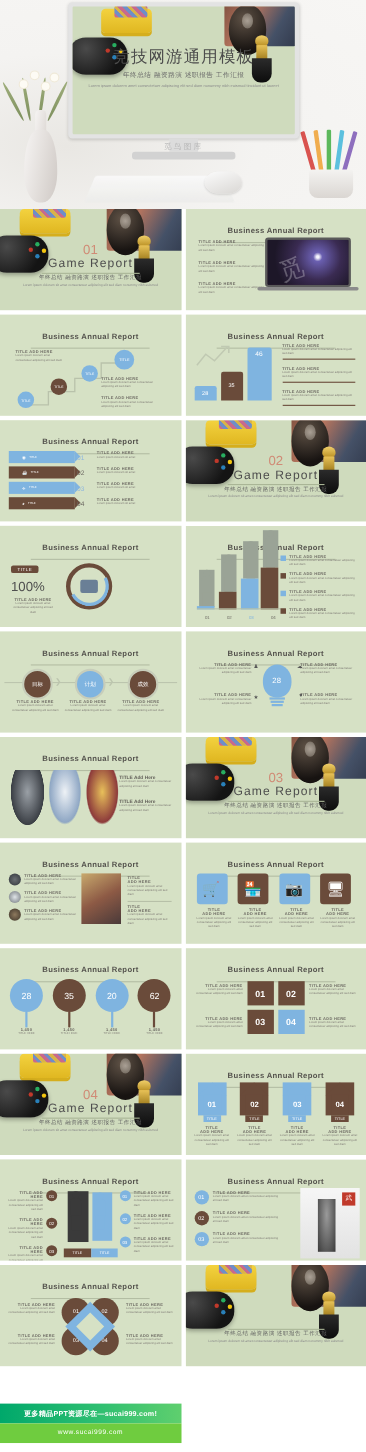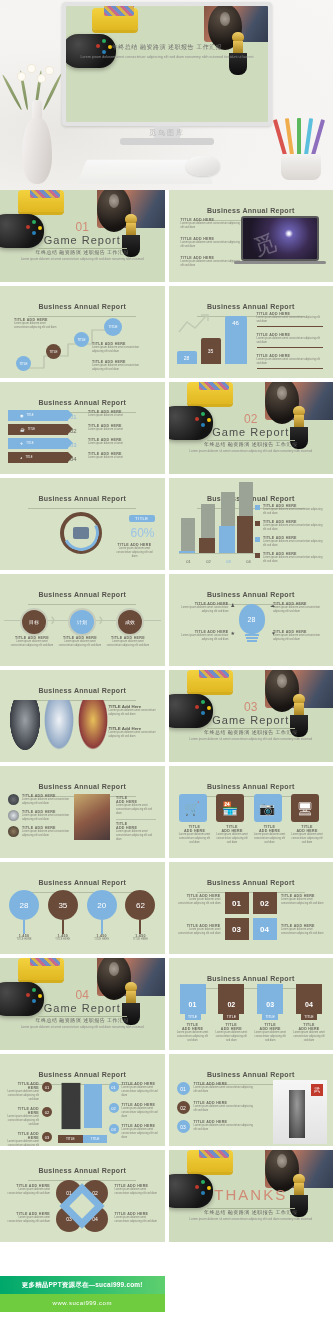--- a/index.html
+++ b/index.html
@@ -169,20 +169,21 @@
             <i style="left:40px;top:16px;background:#2980b9"></i>
             <i style="left:40px;top:5px;background:#27ae60"></i>
             <i style="left:46px;top:11px;background:#f1c40f"></i>
           </div>
           <div class="prop-figure">
             <div class="fig-head"></div>
               <div class="fig-body"></div>
               <div class="fig-skirt"></div>
           </div>
           <div class="ttl-wrap">
+            <div class="ttl-main">竞技网游通用模板</div>
             <div class="ttl-sub">年终总结 融资路演 述职报告 工作汇报</div>
             <div class="ttl-en">Lorem ipsum dolorem amet consectetuer adipiscing elit sed diam nonummy nibh euismod tincidunt ut laoreet</div>
           </div>
         </div>
       </div>
       <div class="stand-neck"></div>
       <div class="stand-base"></div>
       <div class="wm-hero">觅鸟图库</div>
     </div>
   </div>
@@ -394,30 +395,30 @@
       </div>
     </div>
 
     <div class="row">
 
       <div class="slide">
         <div class="hdr">
           <b>Business Annual Report</b>
           <span class="ln"></span>
         </div>
+        <div style="position:absolute;left:10px;top:28px">
+          <span class="chip brown">TITLE</span>
+          <div style="font-size:12px;color:#4f4f4f;margin-top:2px">100%</div>
+          <div class="tt" style="margin-top:3px;text-align:center;width:40px">TITLE ADD HERE</div>
+          <div class="tx" style="width:40px;text-align:center">Lorem ipsum dolorem amet consectetuer adipiscing elit sed diam</div>
+        </div>
         <div style="position:absolute;left:60px;top:34px;width:42px;height:42px">
           <div class="ring" style="inset:0;border:4px solid #6a4b3a;"></div>
           <div class="ring" style="inset:3px;border:3px solid transparent;border-right-color:#7fb4e0;border-bottom-color:#7fb4e0;transform:rotate(18deg)"></div>
           <div style="position:absolute;left:13px;top:15px;width:16px;height:12px;background:#6a7f96;border-radius:2px"></div>
-        </div>
-        <div style="position:absolute;right:10px;top:28px;text-align:right">
-          <span class="chip blue">TITLE</span>
-          <div style="font-size:12px;color:#9cc4e6;margin-top:2px">60%</div>
-          <div class="tt" style="margin-top:3px;text-align:center;width:40px">TITLE ADD HERE</div>
-          <div class="tx" style="width:40px;text-align:center">Lorem ipsum dolorem amet consectetuer adipiscing elit sed diam</div>
         </div>
       </div>
 
       <div class="slide">
         <div class="hdr">
           <b>Business Annual Report</b>
           <span class="ln"></span>
         </div>
         <div style="position:absolute;left:10px;bottom:6px;width:80px;height:58px">
           <div class="person" style="position:absolute;left:2px;bottom:12px;color:#9aa396;background:#9aa396">
@@ -1016,21 +1017,20 @@
             <i style="left:36px;top:11px;background:#c0392b"></i>
               <i style="left:42px;top:17px;background:#2980b9"></i>
             <i style="left:42px;top:6px;background:#27ae60"></i>
               <i style="left:48px;top:12px;background:#f1c40f"></i>
           </div>
           <div class="prop-figure" style="right:24px;top:24px">
             <div class="fig-head"></div>
               <div class="fig-body"></div>
               <div class="fig-skirt"></div>
           </div>
-          <div style="position:absolute;left:0;right:0;top:36px;text-align:center;font-size:15px;color:#d08b76;letter-spacing:2px">THANKS</div>
           <div class="sect-line" style="top:58px"></div>
           <div class="sect-sub" style="top:59px">年终总结 融资路演 述职报告 工作汇报</div>
           <div class="sect-en" style="top:67px">Lorem ipsum dolorem sit amet consectetuer adipiscing elit sed diam nonummy nibh euismod</div>
         </div>
       </div>
     </div>
   </div>
 
   <div class="tail">
     <div class="spacer"></div>

